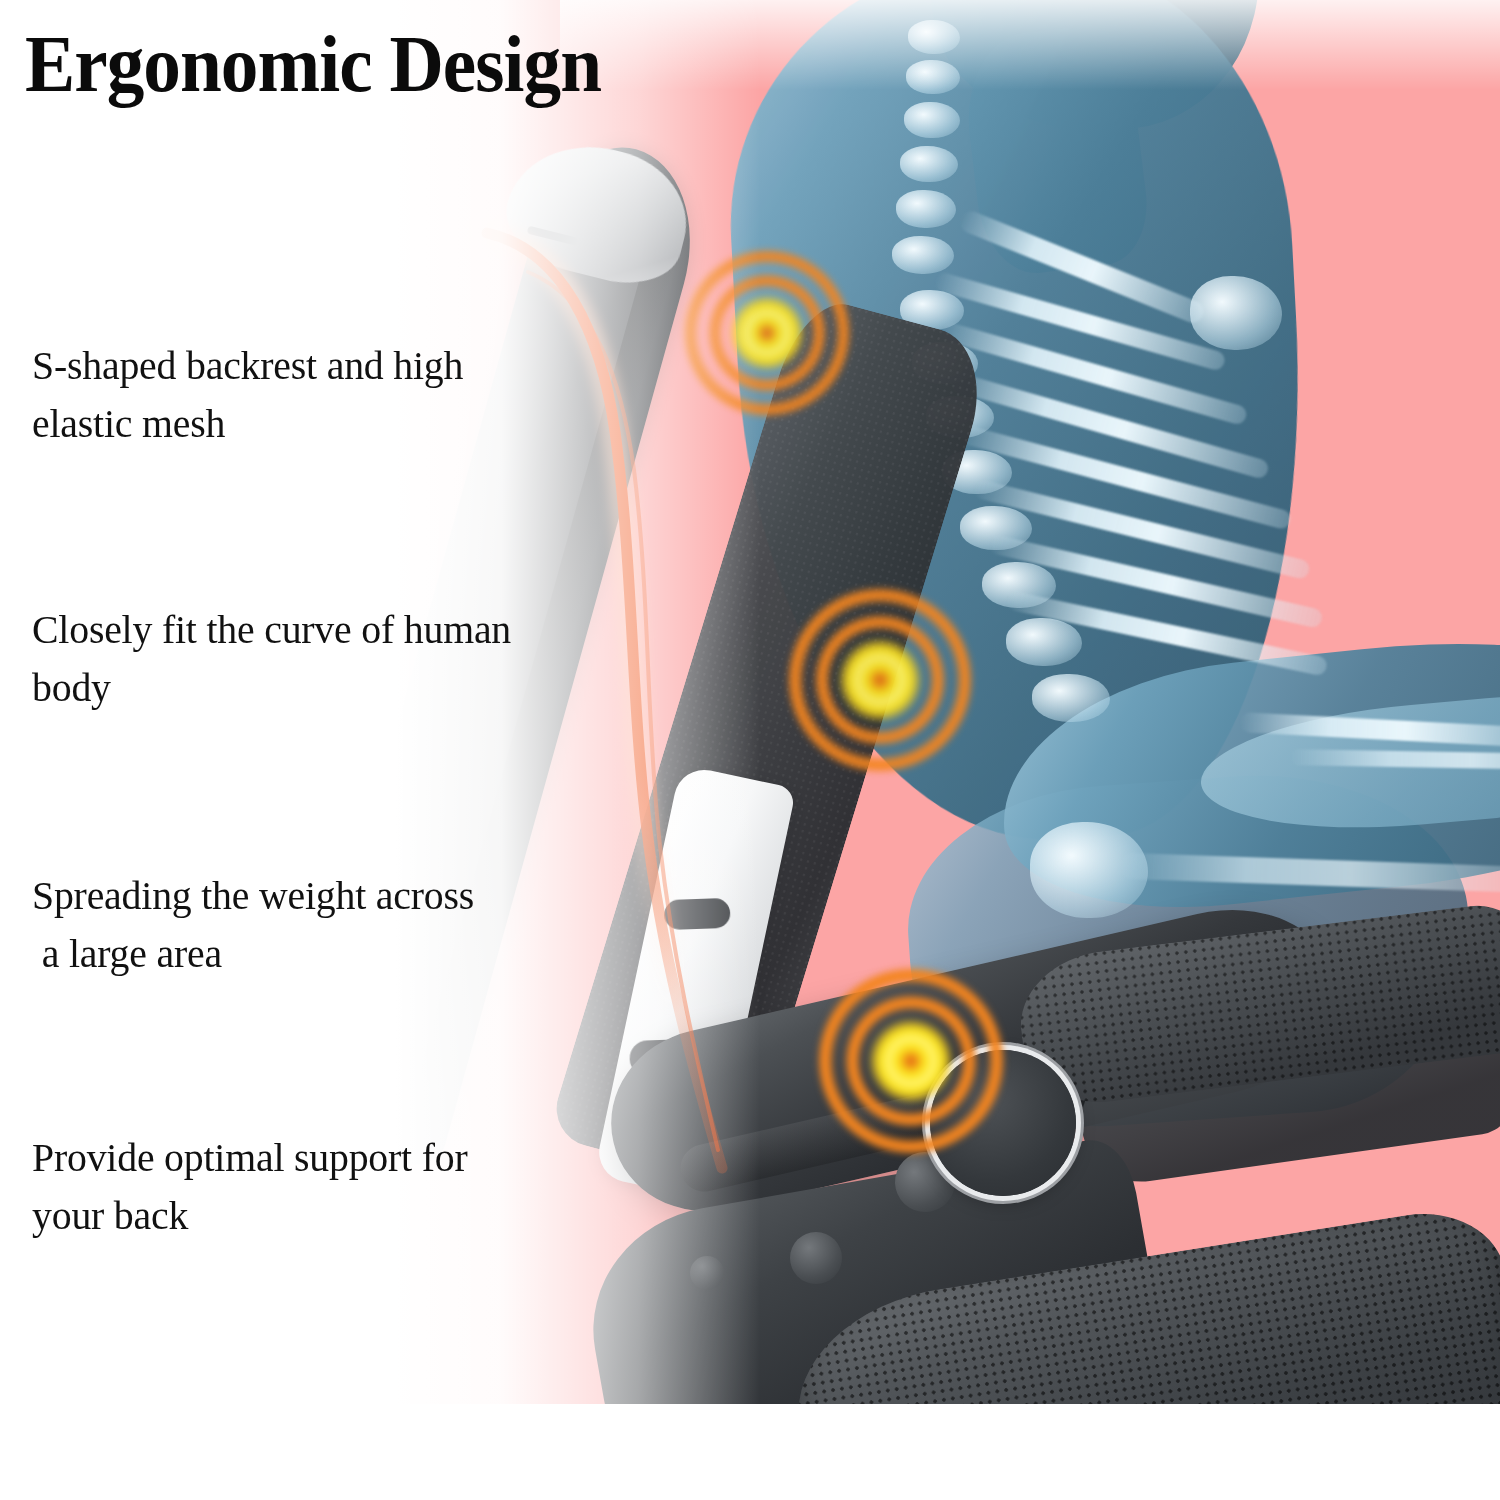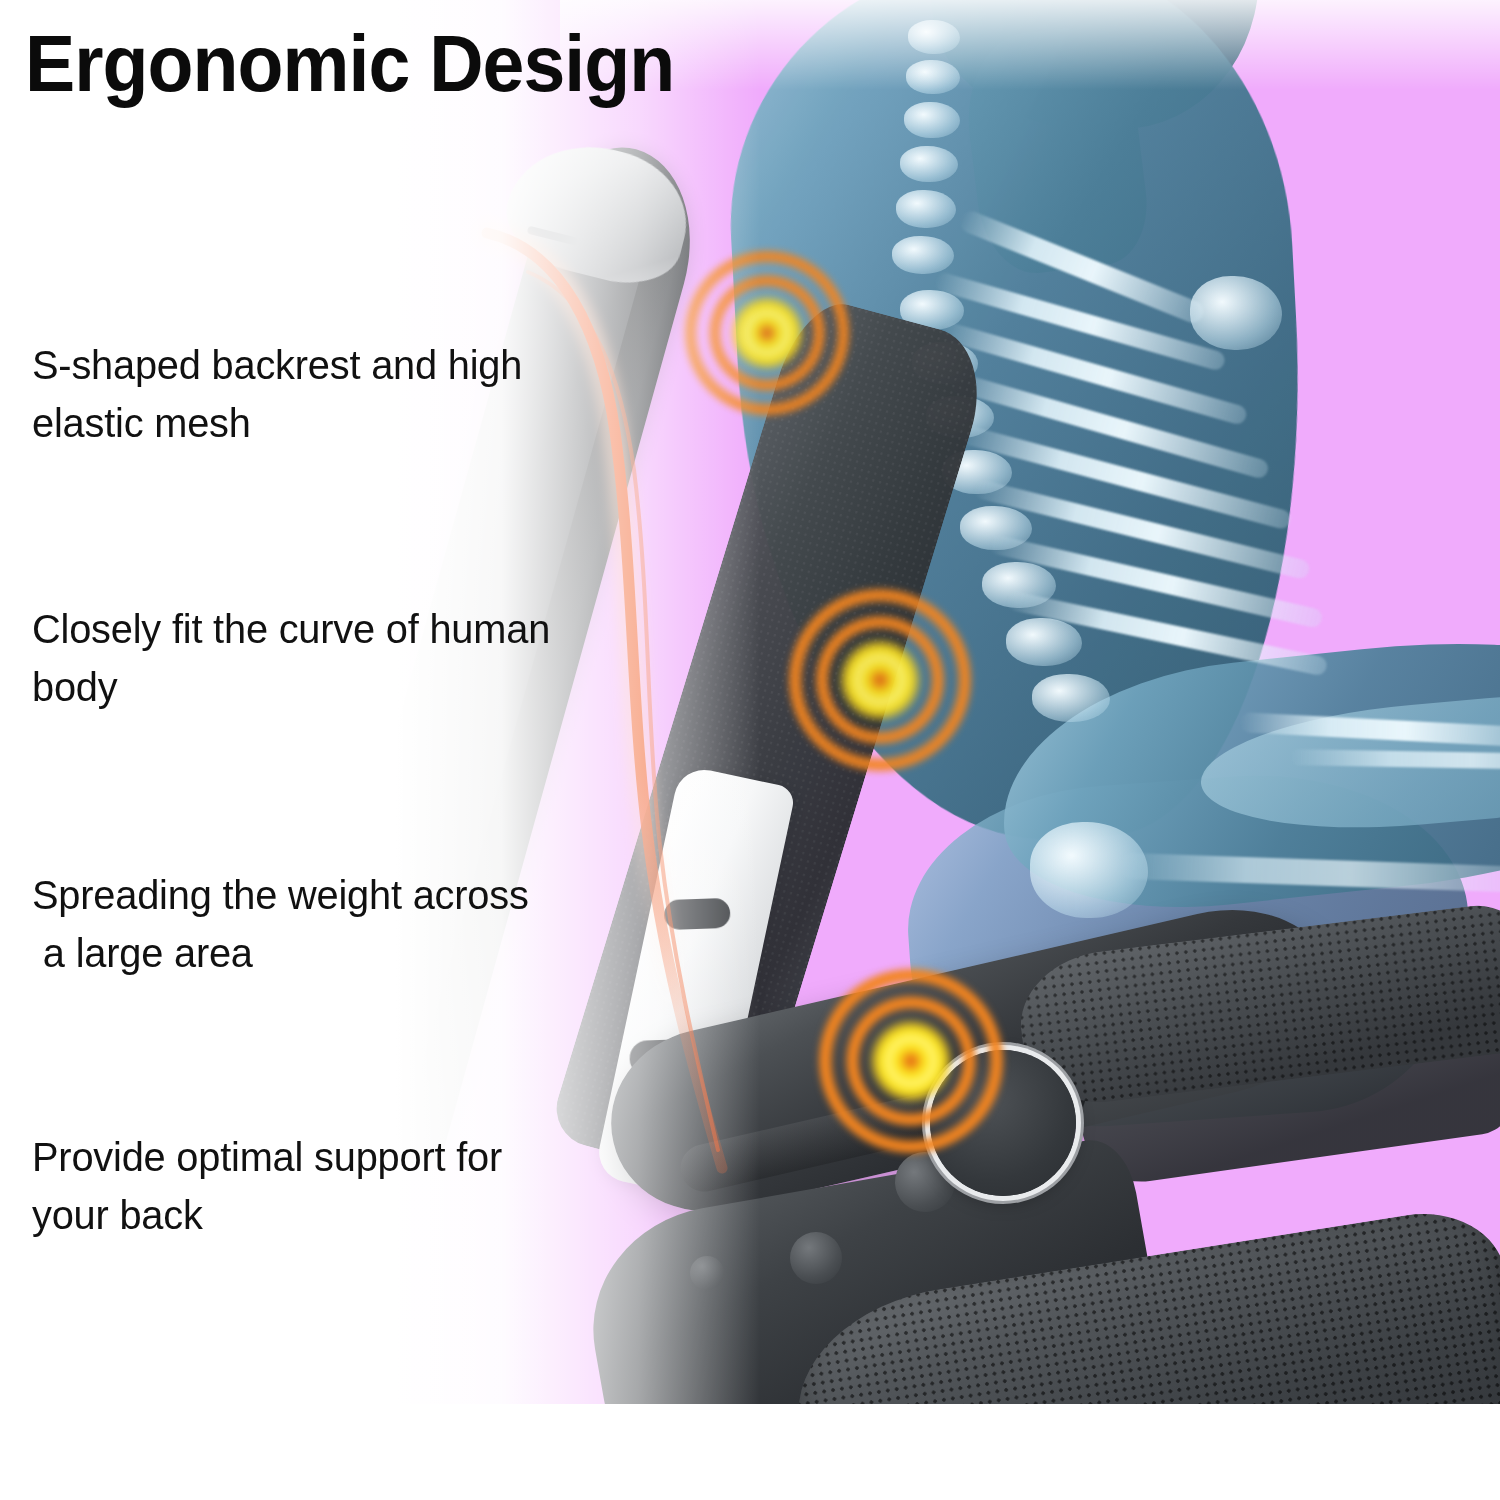--- a/index.html
+++ b/index.html
@@ -3,22 +3,23 @@
 <meta charset="utf-8">
 <title>Ergonomic Design</title>
 <style>
   * { margin:0; padding:0; box-sizing:border-box; }
   html,body { width:1500px; height:1500px; overflow:hidden; background:#ffffff; }
   body { font-family:"Liberation Sans", sans-serif; }
 
   #stage {
     position:relative;
     width:1500px; height:1404px;
-    background:#f0abfc;
+    background:#fca5a5;
     overflow:hidden;
+    font-family:Liberation Serif, serif;
   }
 
   
   #text-layer { position:absolute; inset:0; z-index:60; pointer-events:none; }
   #text-layer > * { pointer-events:auto; }
 
   .page-title {
     position:absolute;
     left:25px; top:22px;
     font-size:80px;

